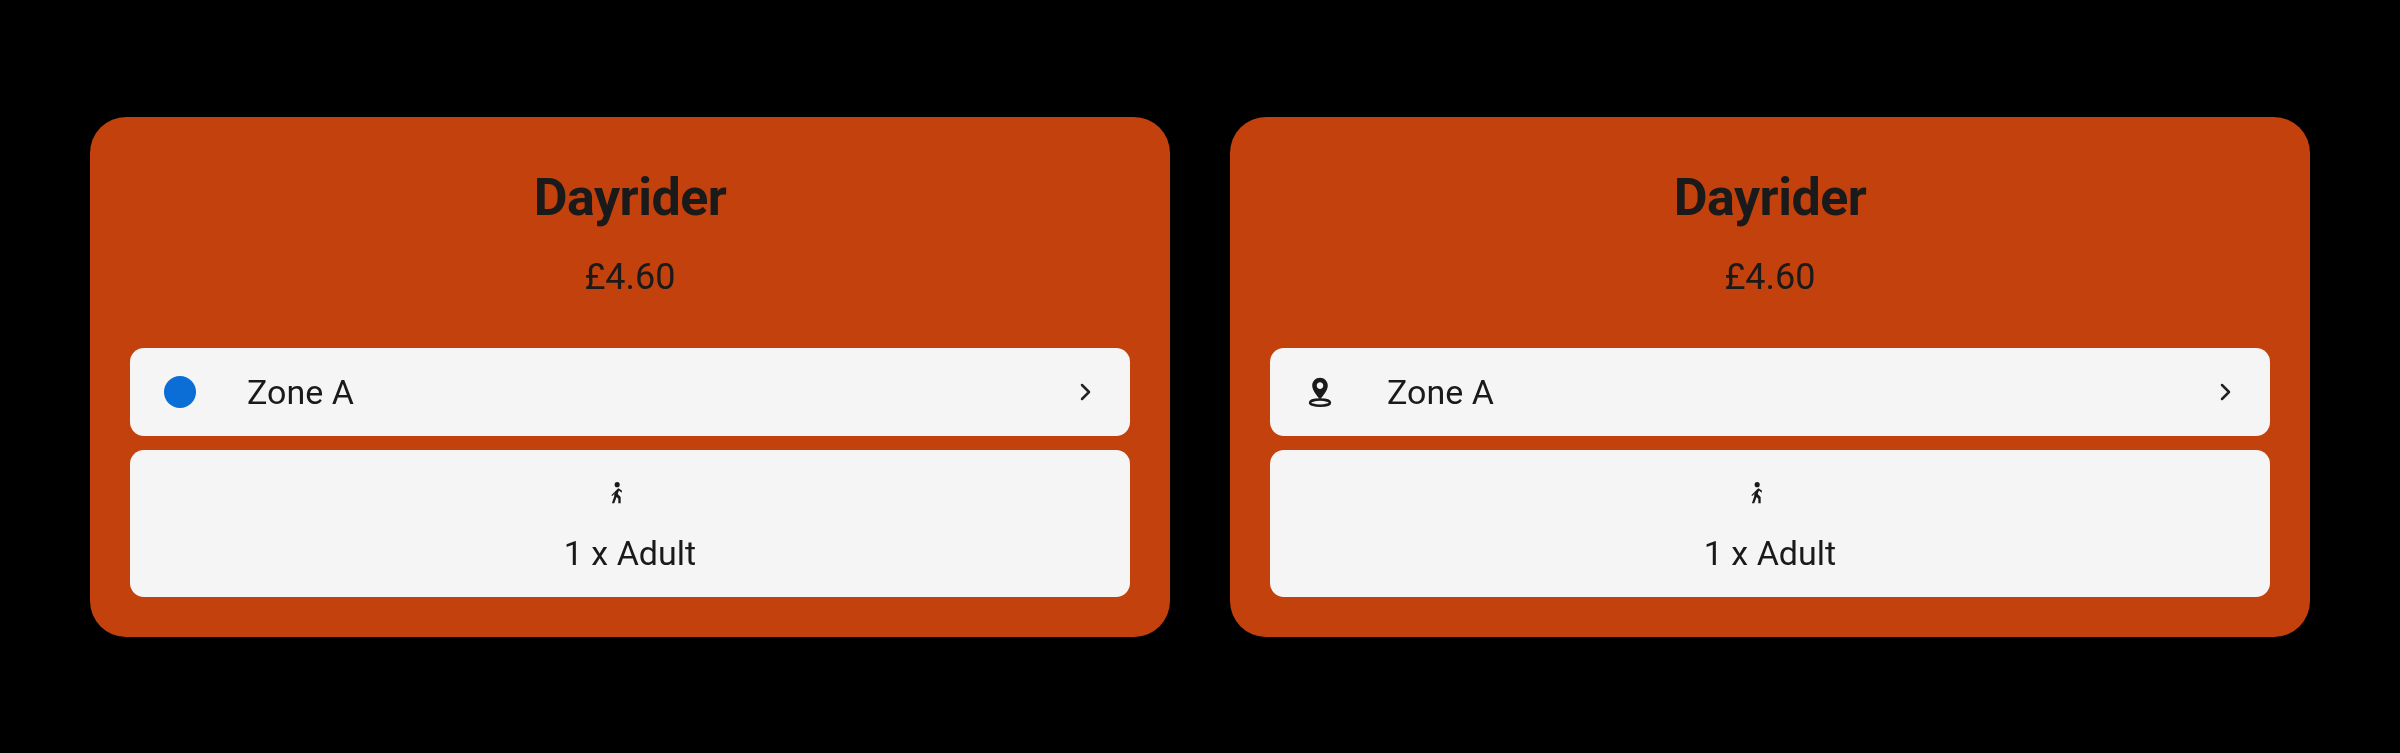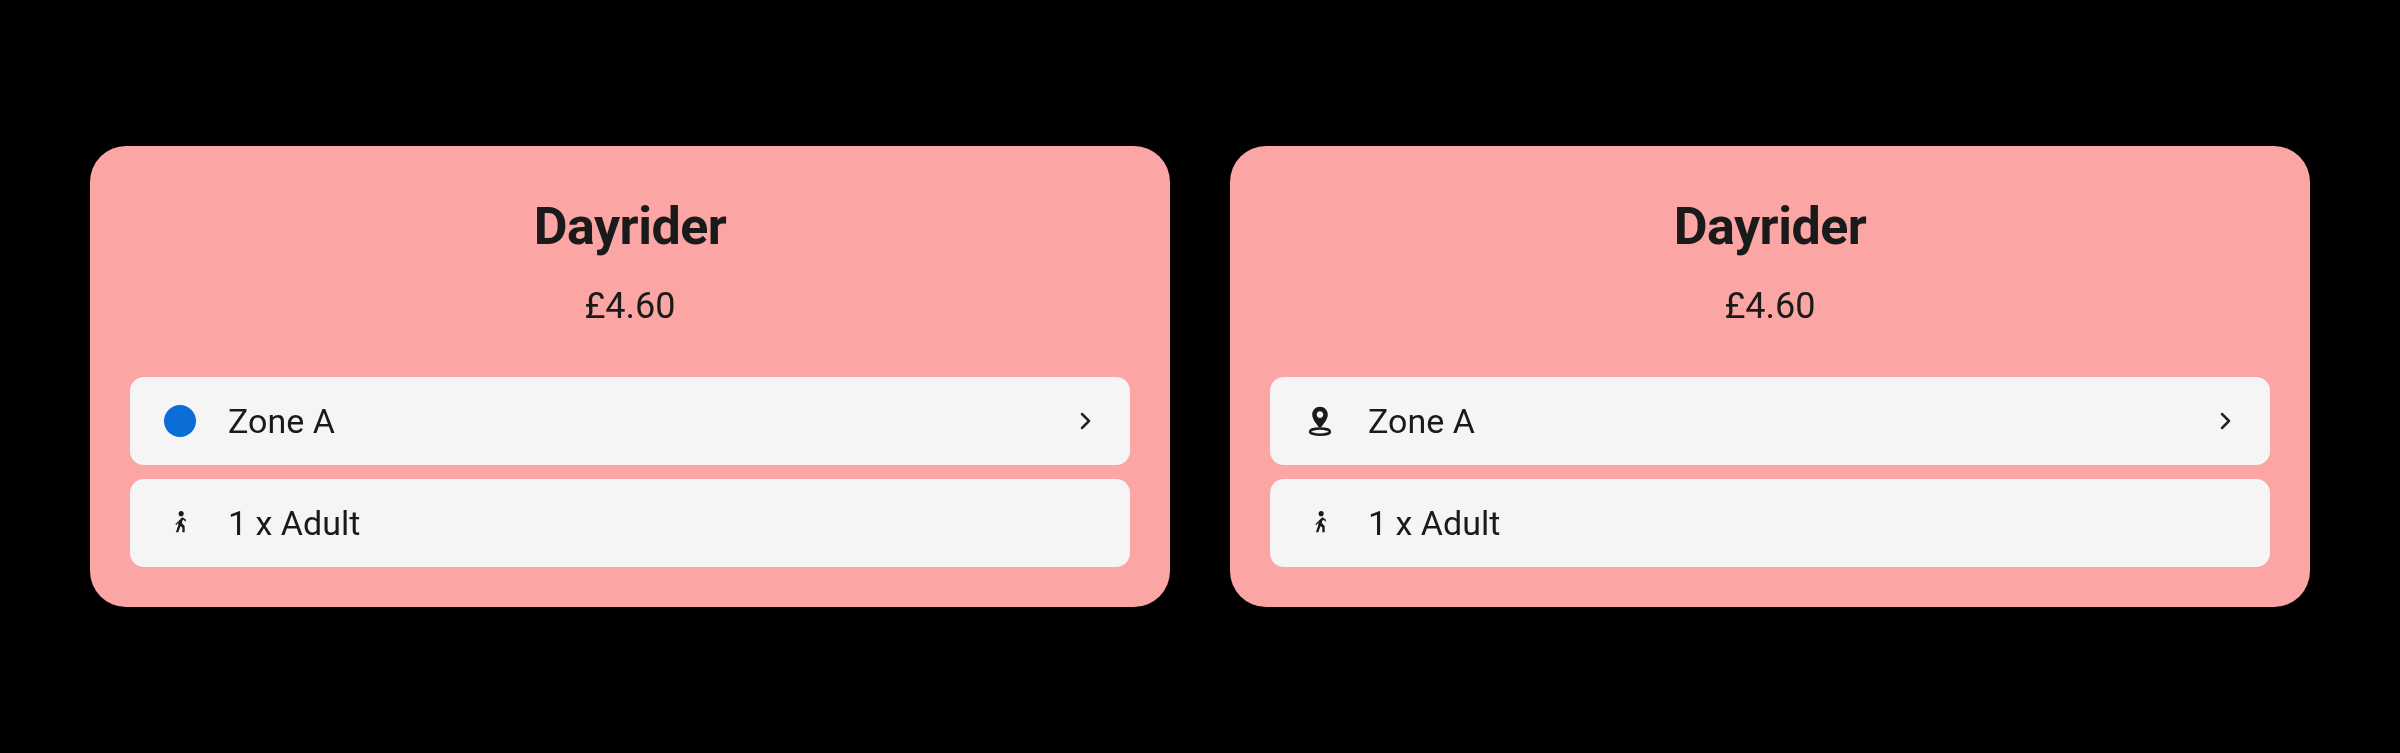--- a/index.html
+++ b/index.html
@@ -11,21 +11,21 @@
       background: #000;
       width: 2400px;
       height: 753px;
       display: flex;
       align-items: center;
       justify-content: center;
       gap: 60px;
       font-family: -apple-system, BlinkMacSystemFont, "Segoe UI", Roboto, Helvetica, Arial, sans-serif;
     }
     .card {
-      background: #fca5a5;
+      background: #c2410c;
       border-radius: 36px;
       width: 1080px;
       padding: 50px 40px 40px 40px;
       display: flex;
       flex-direction: column;
       align-items: center;
     }
     .card-title {
       font-size: 52px;
       font-weight: 700;
@@ -41,23 +41,25 @@
       text-align: right;
     }
     .row {
       width: 100%;
       background: #f5f5f5;
       border-radius: 14px;
       padding: 24px 30px;
       display: flex;
       align-items: center;
       margin-bottom: 14px;
+      gap: 19px;
     }
     .row:last-child {
       margin-bottom: 0;
+      flex-direction: column;
     }
     .row-icon {
       width: 40px;
       height: 40px;
       margin-right: 28px;
       display: flex;
       align-items: center;
       justify-content: center;
       flex-shrink: 0;
     }

